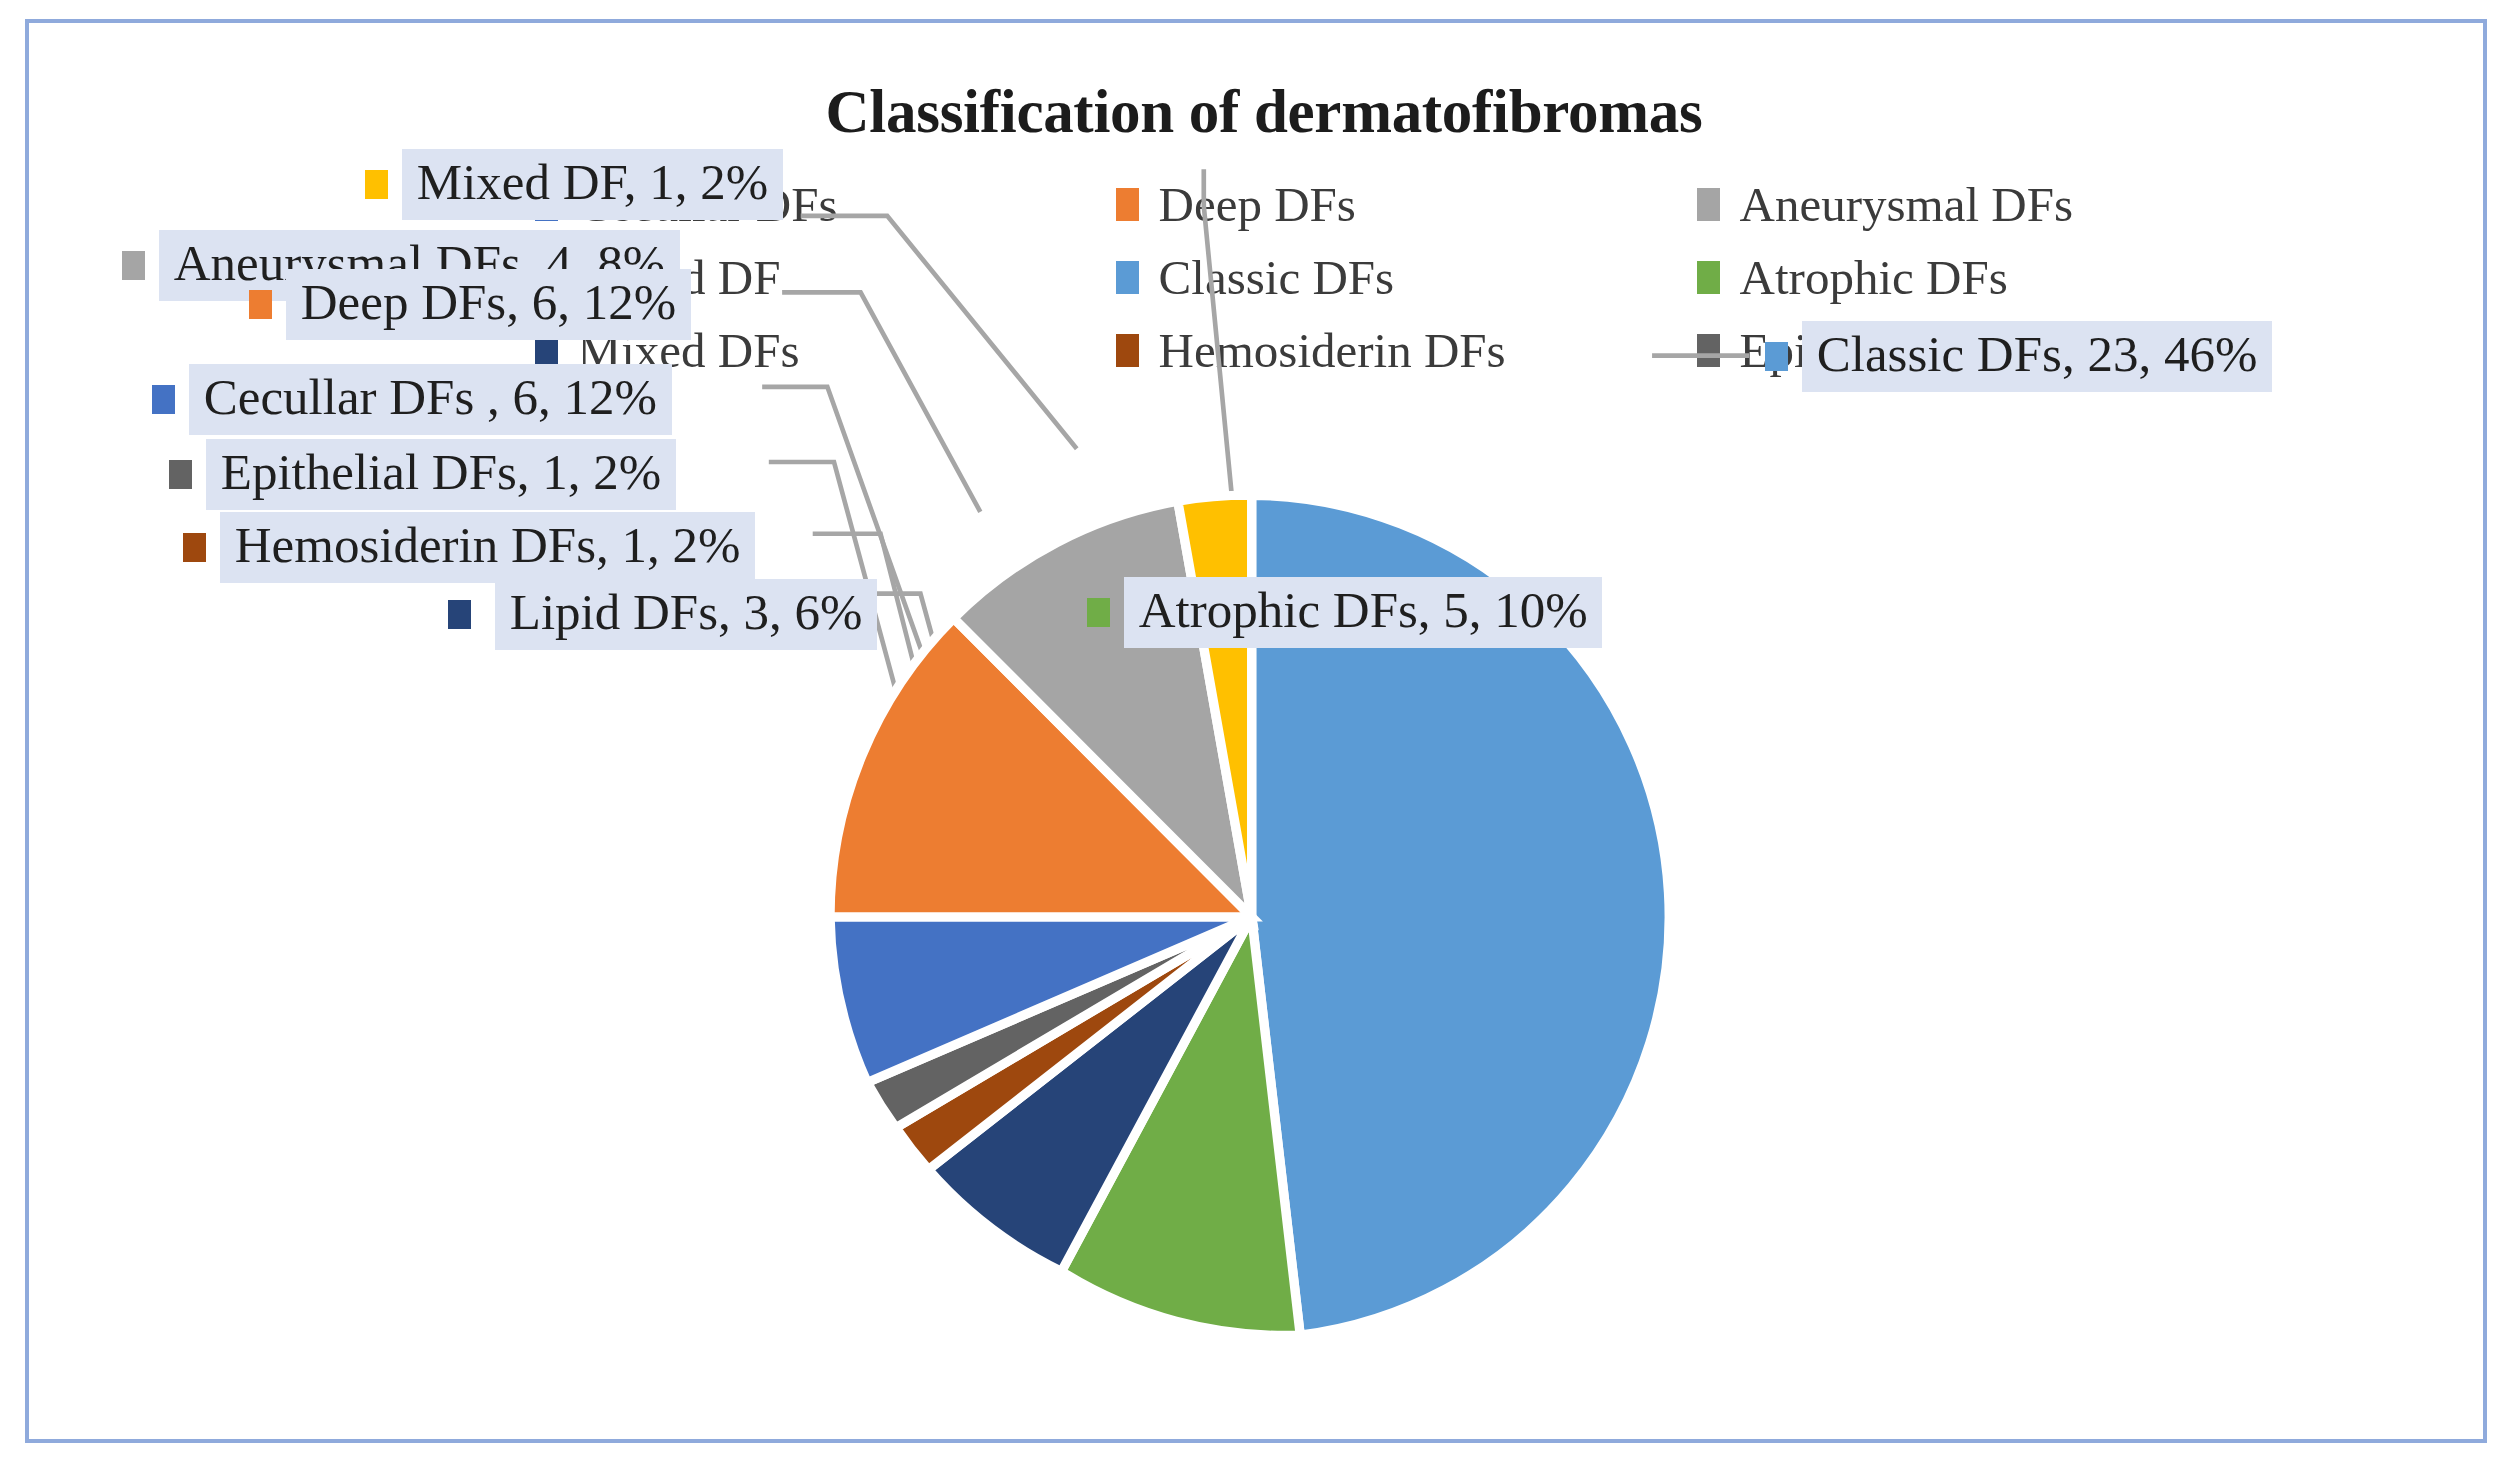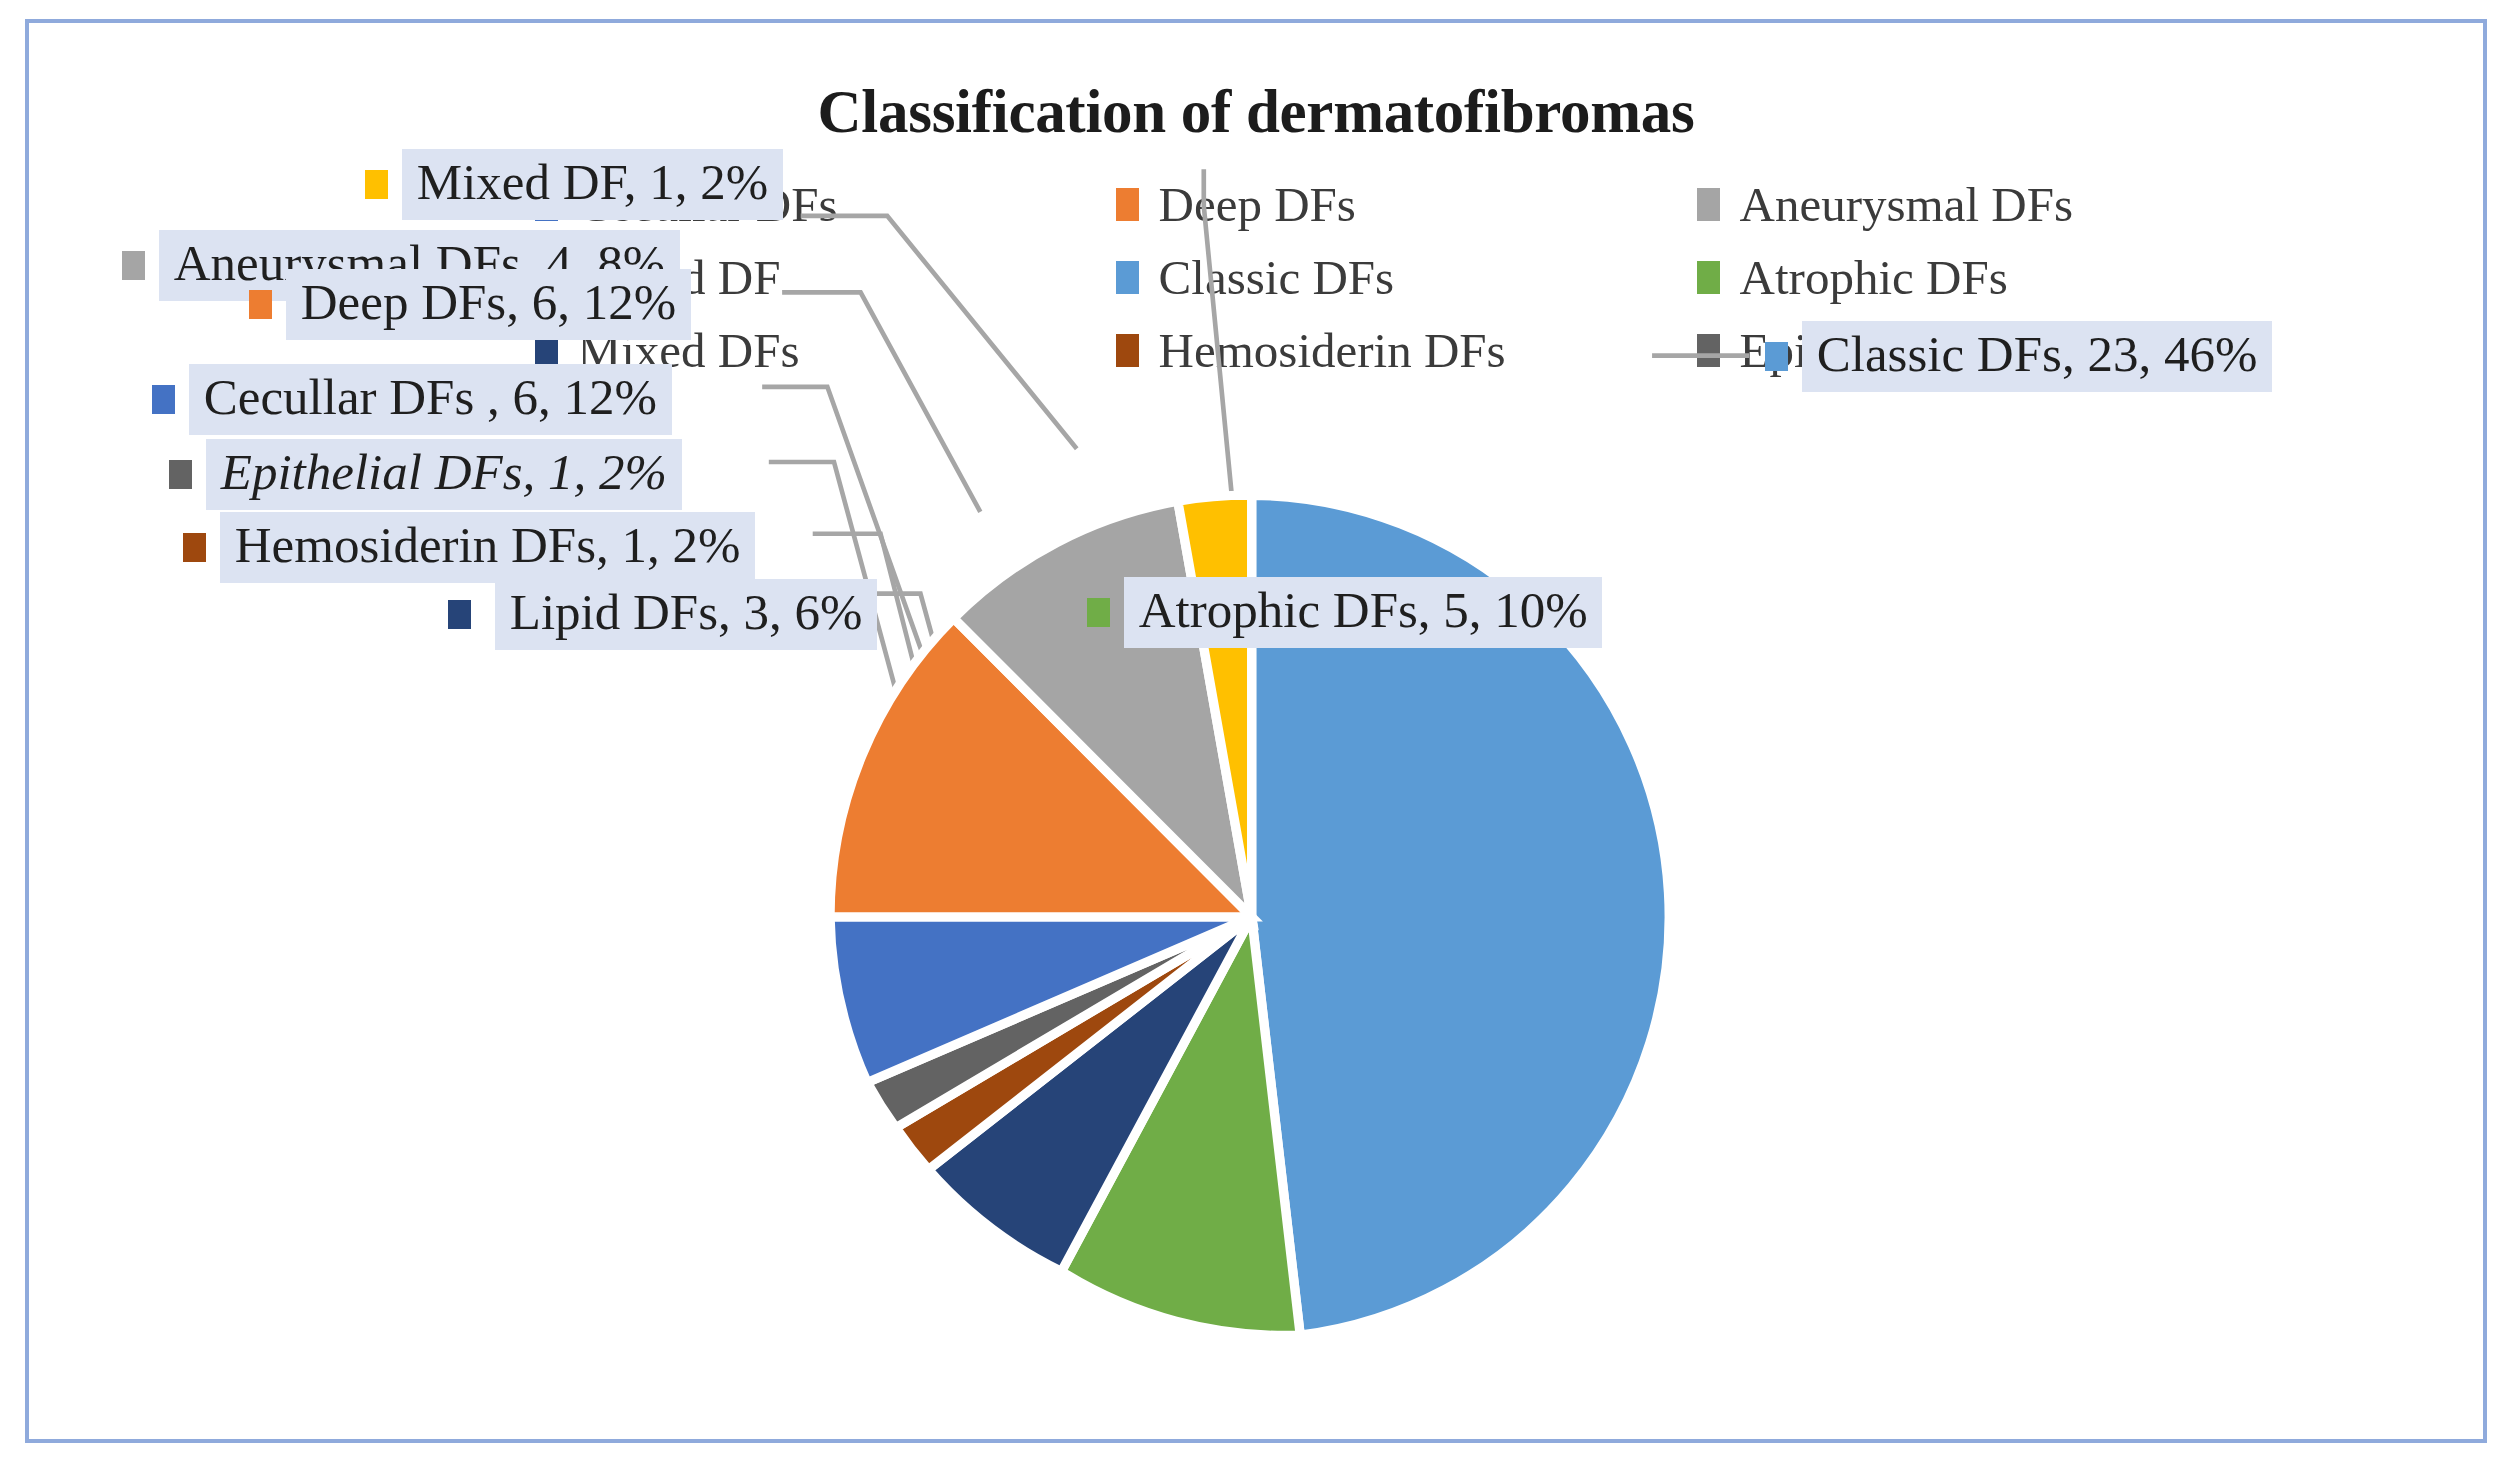--- a/index.html
+++ b/index.html
@@ -34,20 +34,21 @@
     position: absolute;
     left: 0;
     top: 57px;
     width: 100%;
     text-align: center;
     font-size: 61px;
     font-weight: bold;
     color: #1c1c1c;
     letter-spacing: -0.3px;
     line-height: 1.05;
+    padding-left: 8px;
   }
   
   #legend {
     position: absolute;
     left: 506px;
     top: 145px;
     width: 1743px;
     display: grid;
     grid-template-columns: 1fr 1fr 1fr;
     grid-auto-rows: 73px;
@@ -185,21 +186,21 @@
     <div class="data-label" style="left:220px; top:665px; top:246px;">
       <span class="dl-swatch" style="background:#ED7D31"></span>
       <span class="dl-text">Deep DFs, 6, 12%</span>
     </div>
 
     <div class="data-label" style="left:123px; top:341px;justify-content:center;">
       <span class="dl-swatch" style="background:#4472C4"></span>
       <span class="dl-text">Cecullar DFs , 6, 12%</span>
     </div>
 
-    <div class="data-label" style="left:140px; top:416px;font-style:italic;">
+    <div class="data-label" style="left:140px; top:416px;">
       <span class="dl-swatch" style="background:#636363"></span>
       <span class="dl-text">Epithelial DFs, 1, 2%</span>
     </div>
 
     <div class="data-label" style="left:154px; top:489px;text-align:center;">
       <span class="dl-swatch" style="background:#9E480E"></span>
       <span class="dl-text">Hemosiderin DFs, 1, 2%</span>
     </div>
 
     <div class="data-label" style="left:419px; top:556px;gap:10px;">

